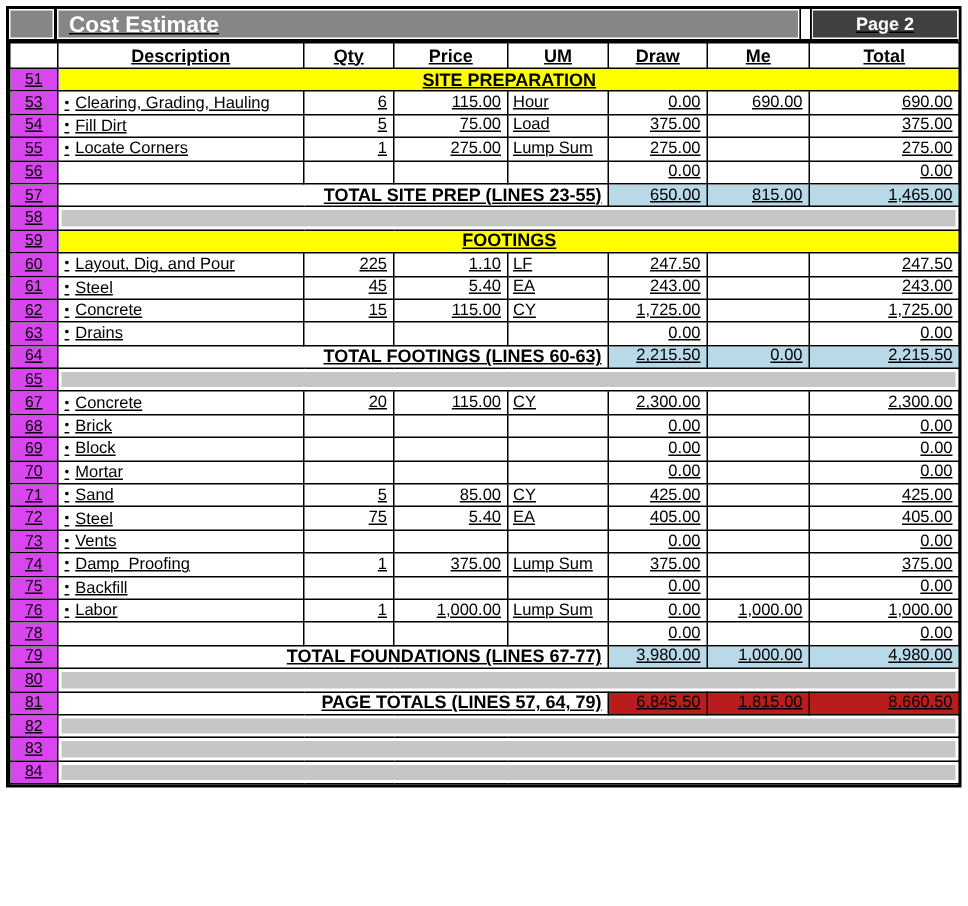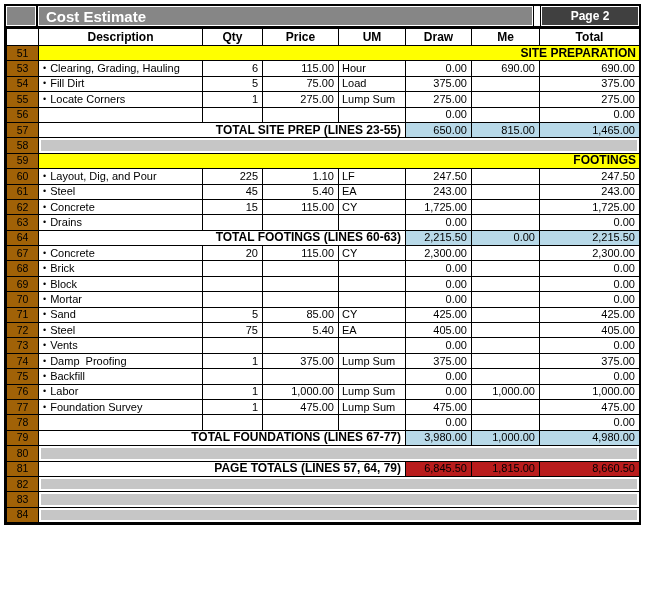--- a/index.html
+++ b/index.html
@@ -1,37 +1,37 @@
 <!DOCTYPE html>
 <html><head>
 <meta charset="utf-8">
 <style>
   html,body { margin:0; padding:0; background:#ffffff; }
   body { width:645px; height:604px; font-family:"Liberation Sans", sans-serif; position:relative; }
-  .sheet { position:absolute; left:4px; top:4px; width:633px; border:2px solid #000; background:#fff; }
+  .sheet { position:absolute; left:4px; top:4px; width:633px; border:2px solid #000; background:#fff;text-decoration:underline; }
 
   
   .titlebar { display:flex; height:20px; background:#fff; border-bottom:2px solid #000; }
   .corner-box { width:32px; background:#868686; border-right:2px solid #000;
                 box-shadow:inset 0 0 0 1px #fff; box-sizing:border-box; }
   .title-box { flex:1; background:#868686; color:#fff; font-weight:bold; font-size:15px;
                display:flex; align-items:center; padding-left:8px;
                box-shadow:inset 0 0 0 1px #fff; border-right:1px solid #000; box-sizing:border-box; }
   .title-gap { width:6px; background:#fff; }
   .page-box { width:99px; background:#404040; color:#fff; font-weight:bold; font-size:12px;
               display:flex; align-items:center; justify-content:center;
               box-shadow:inset 0 0 0 1px #fff; border-left:1px solid #000; box-sizing:border-box; }
 
   
   table { border-collapse:collapse; table-layout:fixed; width:100%; }
   th, td { border:1px solid #000; font-size:11px; padding:0 3px; height:15.4px;
            overflow:hidden; white-space:nowrap; line-height:13px; box-sizing:border-box; }
   thead th { font-weight:bold; font-size:12px; text-align:center; height:17px; background:#fff; }
-  td.num { text-align:center; font-size:10.5px; padding:0; background:#a16207; }
-  td.section { background:#ffff00; font-weight:bold; font-size:12px; text-align:right; padding-left:4px; }
+  td.num { text-align:center; font-size:10.5px; padding:0; background:#d946ef; }
+  td.section { background:#ffff00; font-weight:bold; font-size:12px; text-align:center; padding-left:4px; }
   td.desc { text-align:left; padding-left:4px; white-space:pre; }
   .bullet { font-size:9px; margin-right:4px; vertical-align:1px; }
   td.qty, td.price, td.draw, td.me, td.total { text-align:right; padding-right:4px; }
   td.um { text-align:left; padding-left:3px; }
   td.tlabel { text-align:right; font-weight:bold; font-size:12px; padding-right:4px; }
   td.hl-blue { background:#b8d9e8; text-align:right; padding-right:4px; }
   td.hl-pink { background:#b91c1c; text-align:right; padding-right:4px; }
   td.fillcell { background:#c6c6c6; box-shadow:inset 0 0 0 2px #fff; }
 </style>
 </head>
@@ -170,20 +170,24 @@
           <td class="total">0.00</td>
         </tr>
         <tr>
           <td class="num">64</td>
           <td class="tlabel" colspan="4">TOTAL FOOTINGS (LINES 60-63)</td>
           <td class="hl-blue">2,215.50</td>
           <td class="hl-blue">0.00</td>
           <td class="hl-blue">2,215.50</td>
         </tr>
         <tr>
+          <td class="num">65</td>
+          <td class="fillcell" colspan="7"></td>
+        </tr>
+        <tr>
           <td class="num">67</td>
           <td class="desc"><span class="bullet">•</span><span>Concrete</span></td>
           <td class="qty">20</td>
           <td class="price">115.00</td>
           <td class="um">CY</td>
           <td class="draw">2,300.00</td>
           <td class="me"></td>
           <td class="total">2,300.00</td>
         </tr>
         <tr>
@@ -270,30 +274,20 @@
           <td class="num">76</td>
           <td class="desc"><span class="bullet">•</span><span>Labor</span></td>
           <td class="qty">1</td>
           <td class="price">1,000.00</td>
           <td class="um">Lump Sum</td>
           <td class="draw">0.00</td>
           <td class="me">1,000.00</td>
           <td class="total">1,000.00</td>
         </tr>
         <tr>
-          <td class="num">77</td>
-          <td class="desc"><span class="bullet">•</span><span>Foundation Survey</span></td>
-          <td class="qty">1</td>
-          <td class="price">475.00</td>
-          <td class="um">Lump Sum</td>
-          <td class="draw">475.00</td>
-          <td class="me"></td>
-          <td class="total">475.00</td>
-        </tr>
-        <tr>
           <td class="num">78</td>
           <td class="desc"></td>
           <td class="qty"></td>
           <td class="price"></td>
           <td class="um"></td>
           <td class="draw">0.00</td>
           <td class="me"></td>
           <td class="total">0.00</td>
         </tr>
         <tr>

